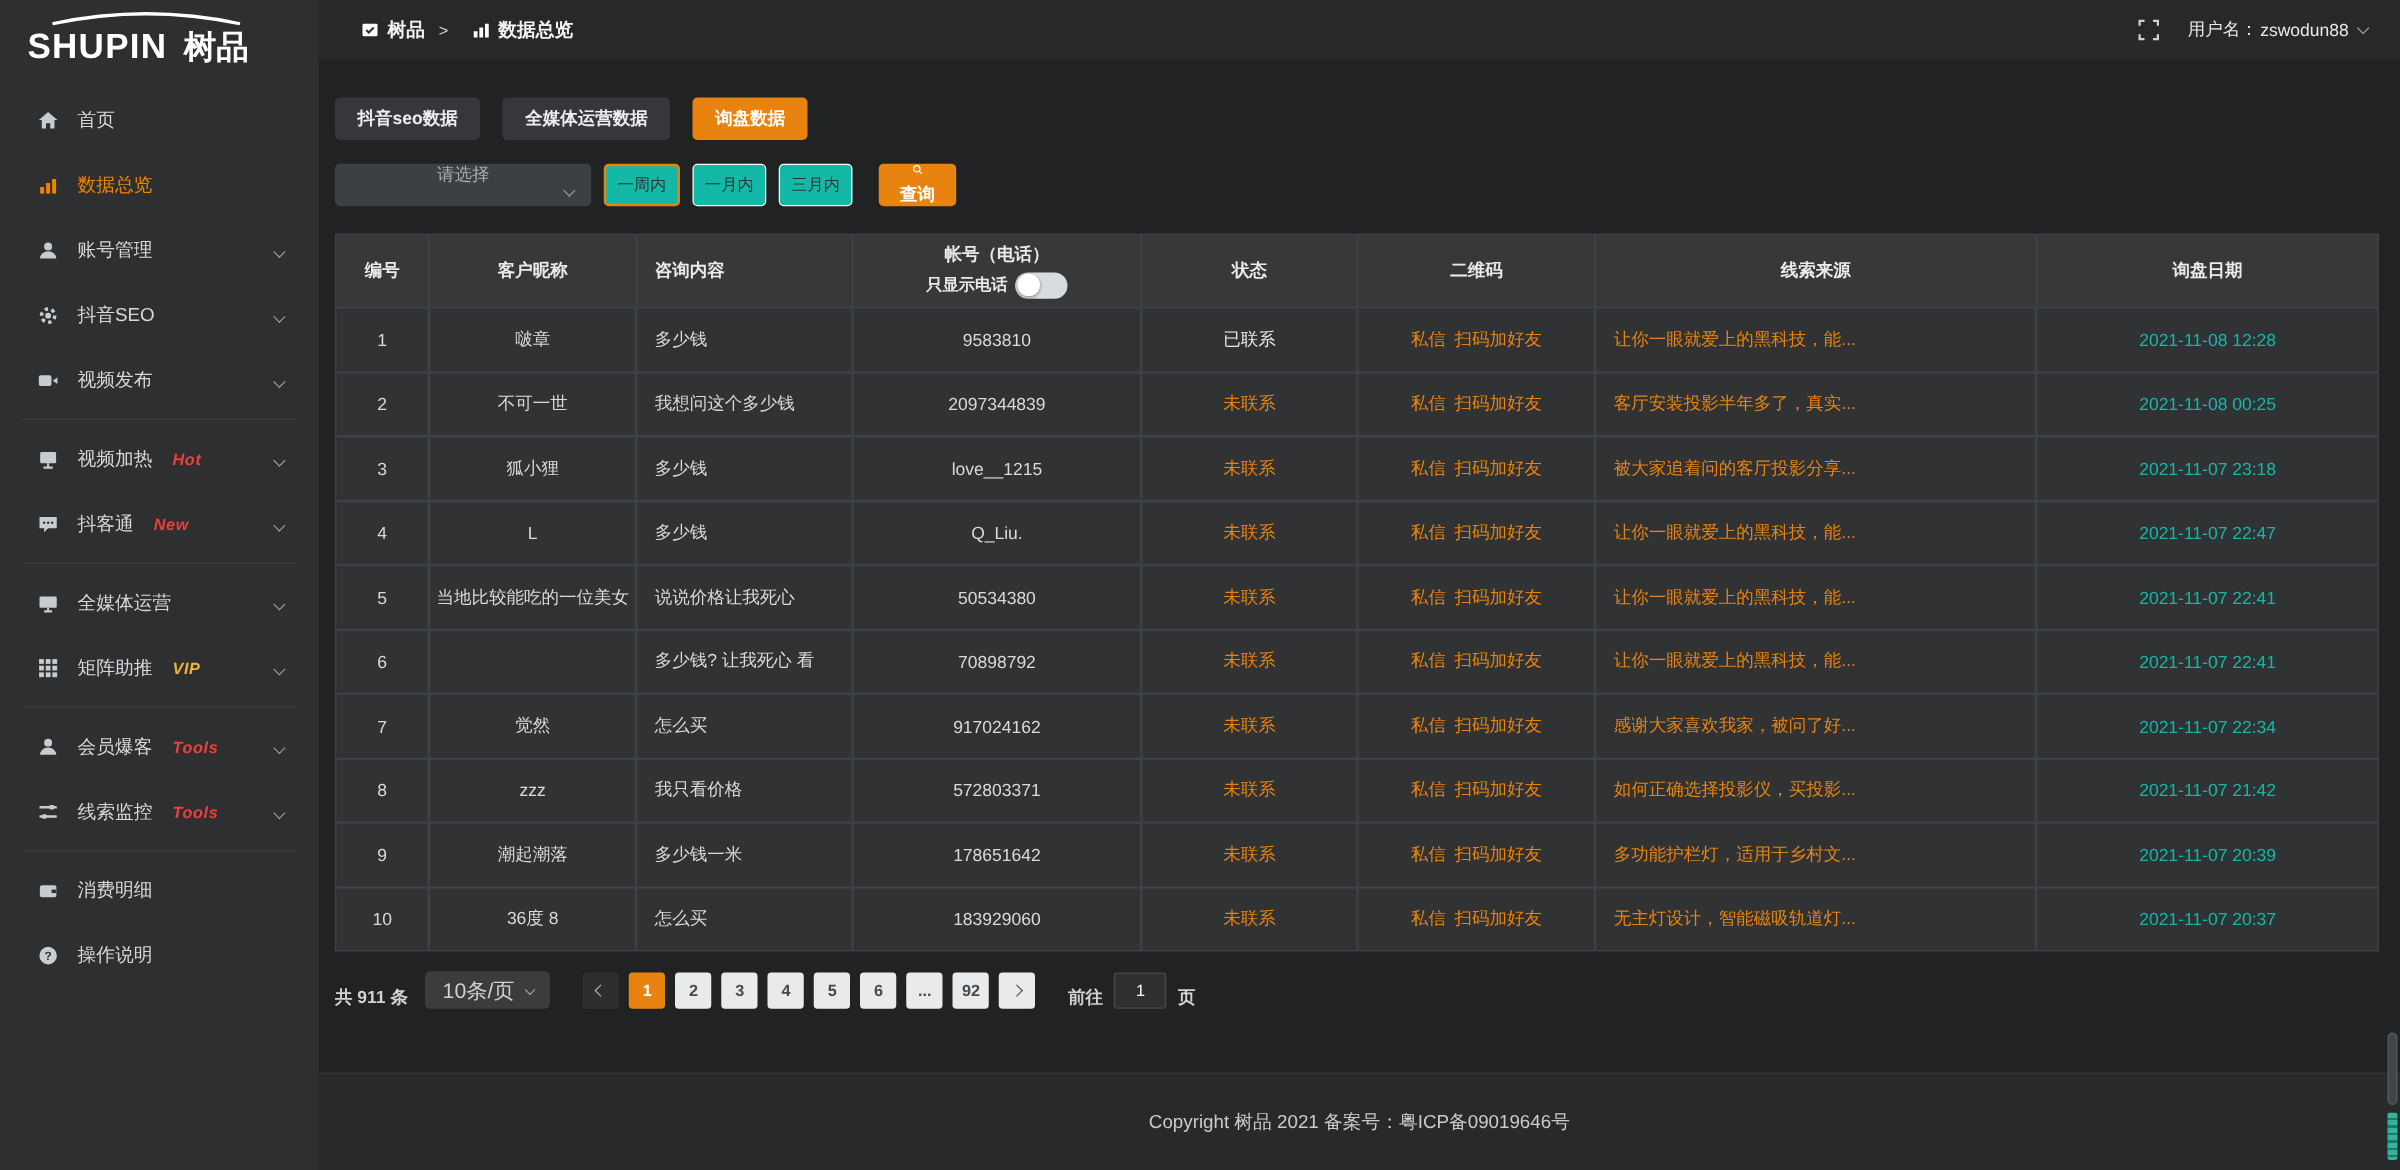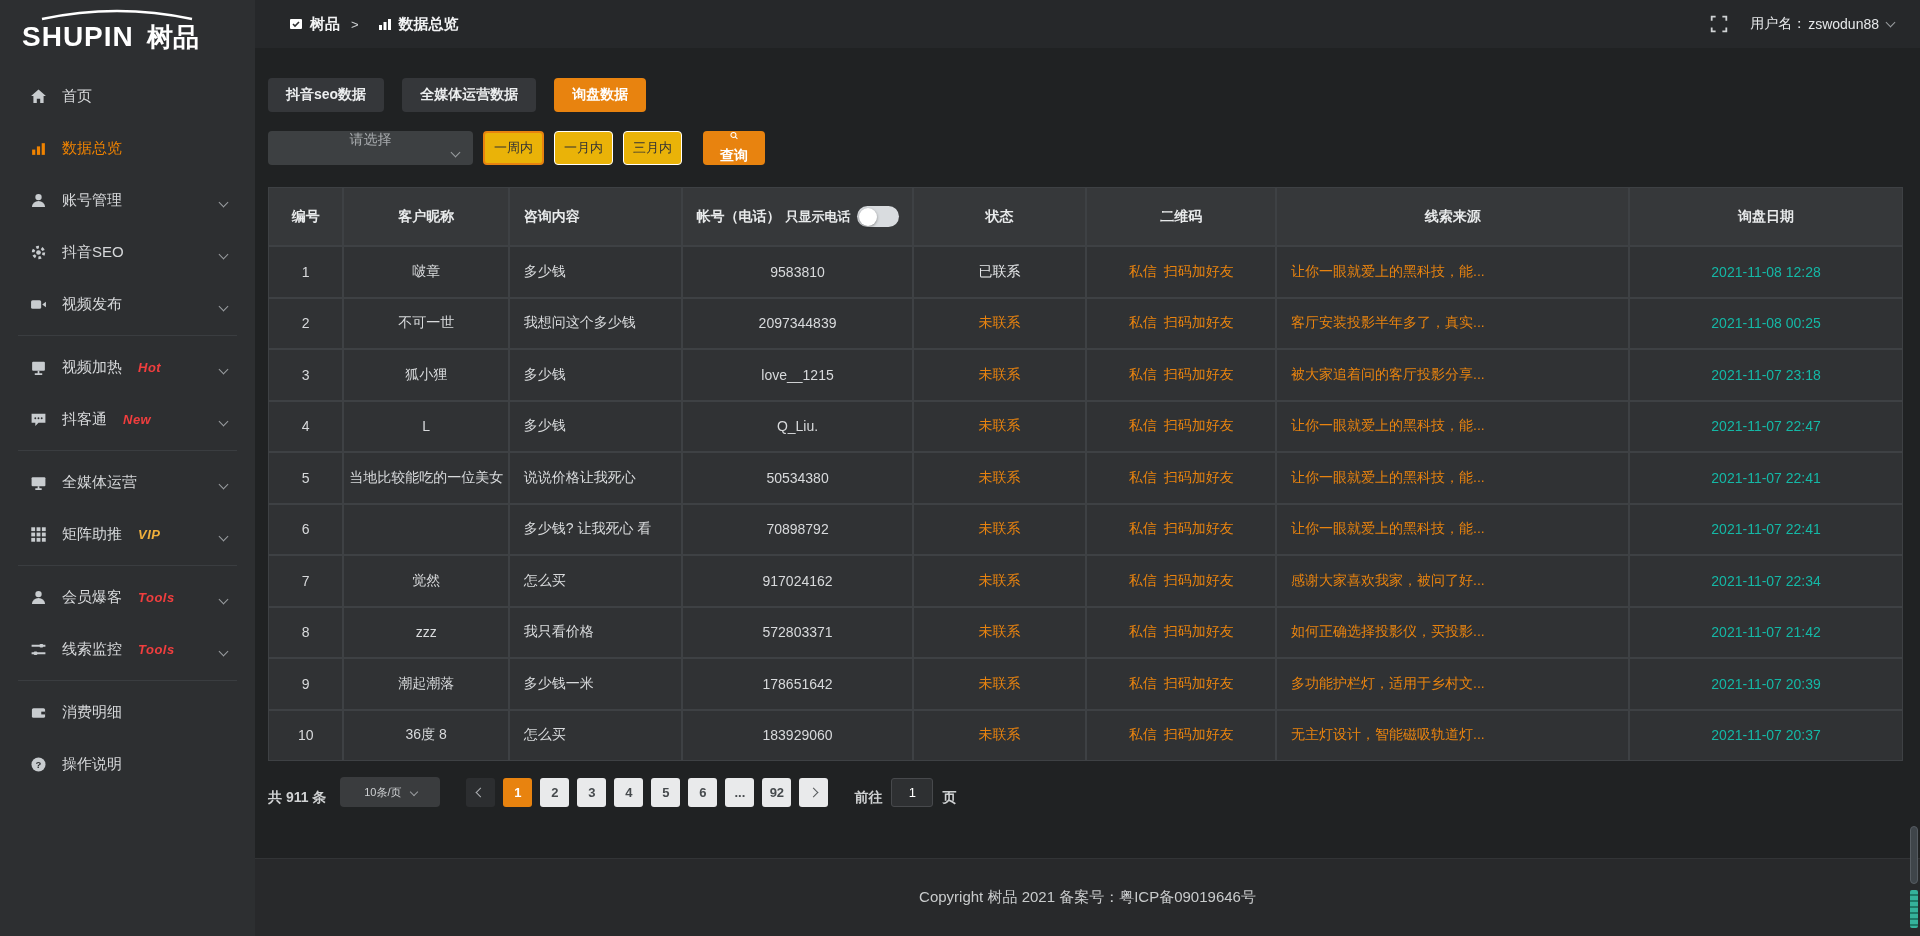--- a/index.html
+++ b/index.html
@@ -43,54 +43,54 @@
   .tab-btn { height:34px; padding:0 18px; border:none; border-radius:4px; background:#35373a;
     color:#eceeef; font-size:14px; font-weight:bold; cursor:pointer;
     font-family:inherit; }
   .tab-btn.active { background:#e8830f; color:#fff; }
 
   .filter-row { display:flex; align-items:center; margin-bottom:22px; }
   .select { width:205px; height:34px; background:#3d4042; border-radius:4px; display:flex;
     align-items:center; padding:0 14px; color:#a8abae; font-size:14px; cursor:pointer;flex-direction:column; }
   .select .chev { margin-left:auto; }
   .range-btn { height:34px; min-width:53px; padding:0 9px; margin-left:10px; border-radius:4px;
-    background:#eab308; color:#333; font-size:13px; border:1px solid #ffffff; cursor:pointer;
+    background:#14b8a6; color:#333; font-size:13px; border:1px solid #ffffff; cursor:pointer;
     font-family:inherit; }
   .range-btn.active { border:2px solid #e8830f; }
   .search-btn { height:34px; padding:0 17px; margin-left:21px; border:none; border-radius:4px;
     background:#e8830f; color:#fff; font-size:14px; font-weight:bold; cursor:pointer;
     display:flex; align-items:center; gap:7px; font-family:inherit;flex-direction:column; }
   .search-btn svg { width:14px; height:14px; }
 
   
   .dtable { background:#3e4144; border:1px solid #3e4144; }
   .t-row { display:flex; gap:2px; margin-bottom:2px; }
   .t-row:last-child { margin-bottom:0; }
   .cell { background:#303234; display:flex; align-items:center; justify-content:center;
     font-size:14px; color:#d8dadc; height:49.5px; overflow:hidden; white-space:nowrap; }
   .t-head .cell { background:#36383a; height:57px; color:#e8eaeb; font-weight:bold; }
   .c0{ flex:0 0 4.5%; } .c1{ flex:0 0 10%; } .c2{ flex:0 0 10.5%; justify-content:flex-start; padding-left:14px; }
   .c3{ flex:0 0 14%; } .c4{ flex:0 0 10.5%; } .c5{ flex:0 0 11.5%; }
   .c6{ flex:0 0 21.5%; justify-content:flex-start; padding-left:14px; } .c7{ flex:1; }
   .t-head .c6 { justify-content:center; padding-left:0; }
-  .phone-head { flex-direction:row; justify-content:center; gap:5px; }
+  .phone-head { flex-direction:column; justify-content:center; gap:5px; }
   .phone-head .ph-line2 { display:flex; align-items:center; gap:6px; font-weight:bold; font-size:13px; }
   .switch { width:42px; height:21px; border-radius:11px; background:#d9dcdf; position:relative; cursor:pointer; }
   .switch .knob { position:absolute; left:2px; top:1.5px; width:18px; height:18px; border-radius:50%;
     background:#fff; box-shadow:0 1px 3px rgba(0,0,0,.4); }
   .status.pending { color:#e8830f; }
   .status.contacted { color:#e6e8ea; }
   .link-orange { color:#e8830f; cursor:pointer; }
   .qr-links { display:flex; gap:7px; }
   .date-cell { color:#14b8a6; }
 
   
   .pagination { display:flex; align-items:flex-end; margin-top:16px; font-size:14px; color:#d0d2d3; }
   .psize { width:100px; height:30px; background:#3a3c3e; border-radius:4px; margin-left:14px;
-    display:flex; align-items:center; justify-content:center; gap:9px; font-size:11px; color:#cfd1d3; cursor:pointer; }
+    display:flex; align-items:center; justify-content:center; gap:9px; font-size:17px; color:#cfd1d3; cursor:pointer; }
   .psize .chev { width:6px; height:6px; }
   .pg-btn { min-width:29px; height:29px; border:none; border-radius:3px; background:#e9eaeb; color:#464a4d;
     font-size:13px; font-weight:bold; margin-left:8px; cursor:pointer; display:flex; align-items:center;
     justify-content:center; font-family:inherit; }
   .pg-btn.active { background:#e8830f; color:#fff; }
   .pg-btn.prev { background:#2c2e30; margin-left:26px; }
   .pg-chev-l { width:7px; height:7px; border-left:1.8px solid #55585b; border-bottom:1.8px solid #55585b;
     transform:rotate(45deg); display:inline-block; }
   .pg-chev-r { width:7px; height:7px; border-right:1.8px solid #55585b; border-top:1.8px solid #55585b;
     transform:rotate(45deg); display:inline-block; }

